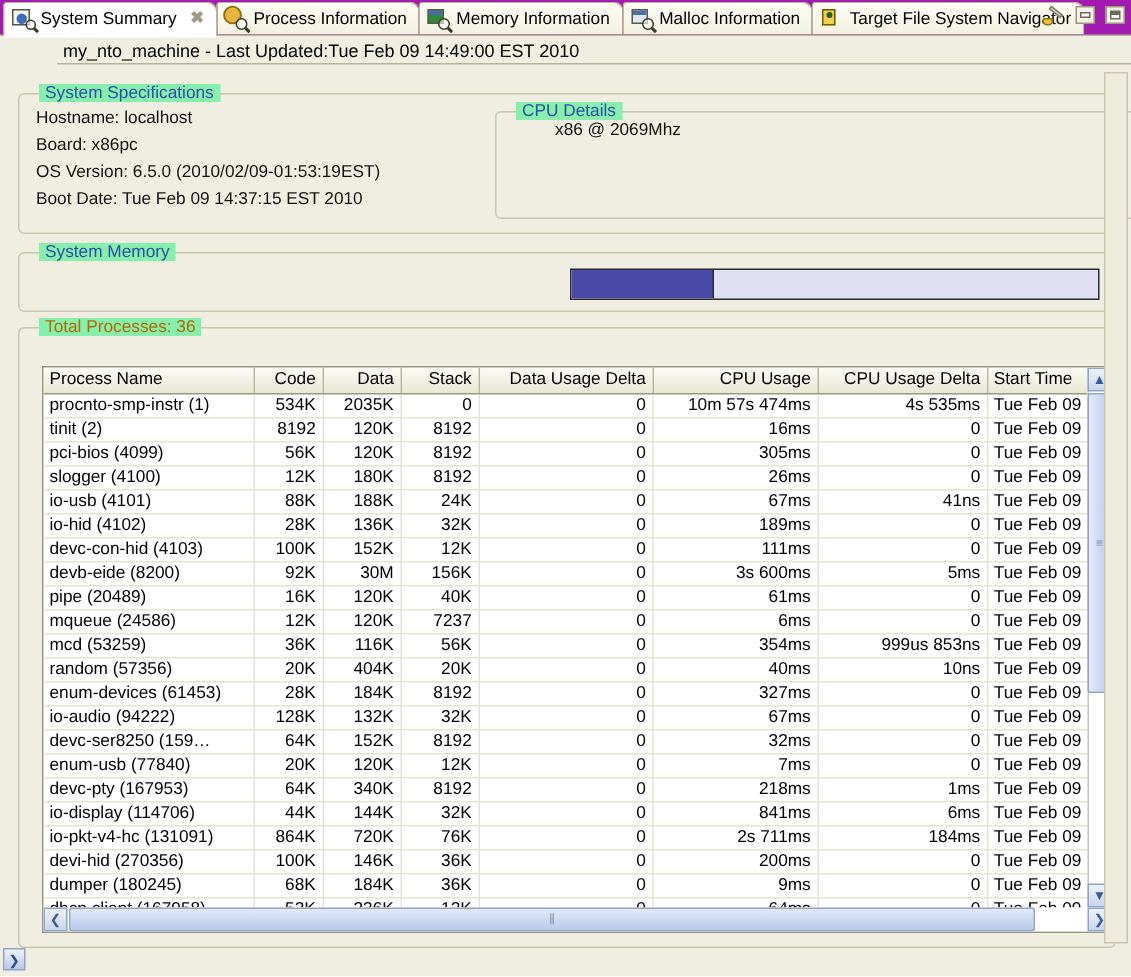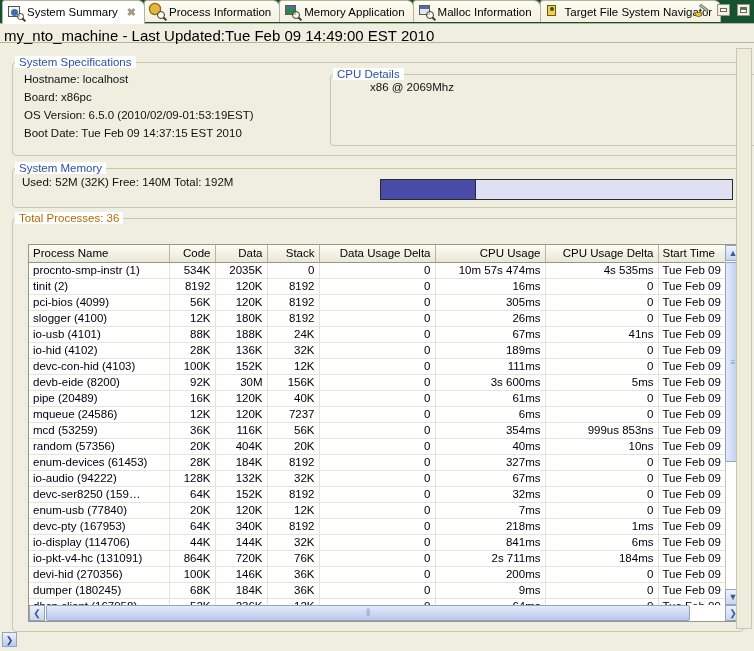--- a/index.html
+++ b/index.html
@@ -20,23 +20,23 @@
     width: 754px;
     height: 651px;
     background: #efeee0;
     box-sizing: border-box;
   }
 
   
   .tabbar {
     position: relative;
     height: 24px;
-    background: #14532d;
+    background: #a21caf;
     display: flex;
-    align-items: flex-start;
+    align-items: center;
     padding-left: 2px;
     box-sizing: border-box;
   }
   .tabbar:after {
     content: "";
     position: absolute;
     left: 0; right: 0; bottom: 0;
     height: 1px;
     background: #b8b49a;
   }
@@ -176,40 +176,41 @@
   .winbtn.max:after {
     content:""; position:absolute; left:2px; right:2px; top:2px; bottom:2px;
     border:1px solid #6a6a58; border-top-width:3px; background:#fff;
     box-sizing:border-box;
   }
 
   
   .headerline {
     height: 19px;
     padding: 3px 0 0 4px;
-    font-size: 15px;
+    font-size: 12px;
     color: #000;
     background: #efeee0;
     border-bottom: 1px solid #b8b49a;
     box-sizing: border-box;
     white-space: nowrap;
+    margin-left: 38px;
   }
 
   
   .group {
     position: absolute;
     border: 1px solid #c9c6ae;
     border-radius: 4px;
     background: transparent;
   }
   .group > .legend {
     position: absolute;
-    top: -7px; left: 2px;
+    top: -7px; left: 13px;
     padding: 0 4px;
-    background: #ffffff;
+    background: #86efac;
     color: #2b4fa8;
     font-size: 11.5px;
     white-space: nowrap;
   }
   .legend.orange { color: #b06a00; }
 
   .spec-line {
     font-size: 11.5px;
     color: #111;
     margin: 0 0 6px 0;
@@ -384,21 +385,21 @@
       <span class="tab-label">Process Information</span>
     </div>
 
     <div class="tab">
       <span class="tab-ico">
           <span class="ico-box green">
             <span class="ico-box-bar"></span>
           </span>
           <span class="ico-mag"></span>
         </span>
-      <span class="tab-label">Memory Application</span>
+      <span class="tab-label">Memory Information</span>
     </div>
 
     <div class="tab">
       <span class="tab-ico">
           <span class="ico-box blue">
             <span class="ico-box-bar"></span>
           </span>
           <span class="ico-mag"></span>
         </span>
       <span class="tab-label">Malloc Information</span>
@@ -430,21 +431,20 @@
     </div>
   </div>
 
   <div class="group" style="left:330px; top:74px; width:404px; height:70px; background:#efeee0;padding-left:32px;">
     <span class="legend">CPU Details</span>
     <div style="padding:6px 0 0 7px;" class="spec-line">x86 @ 2069Mhz</div>
   </div>
 
   <div class="group" style="left:12px; top:168px; width:730px; height:38px;">
     <span class="legend">System Memory</span>
-    <div style="padding:7px 0 0 9px;" class="spec-line">Used: 52M (32K)  Free: 140M  Total: 192M</div>
   </div>
   <div class="membar" style="left:380px; top:179px; width:353px; height:21px;">
     <div class="fill" id="mem-fill" style="width: 27%;"></div>
   </div>
 
   <div class="group" style="left:12px; top:218px; width:730px; height:412px;">
     <span class="legend orange">Total Processes: 36</span>
   </div>
 
 

